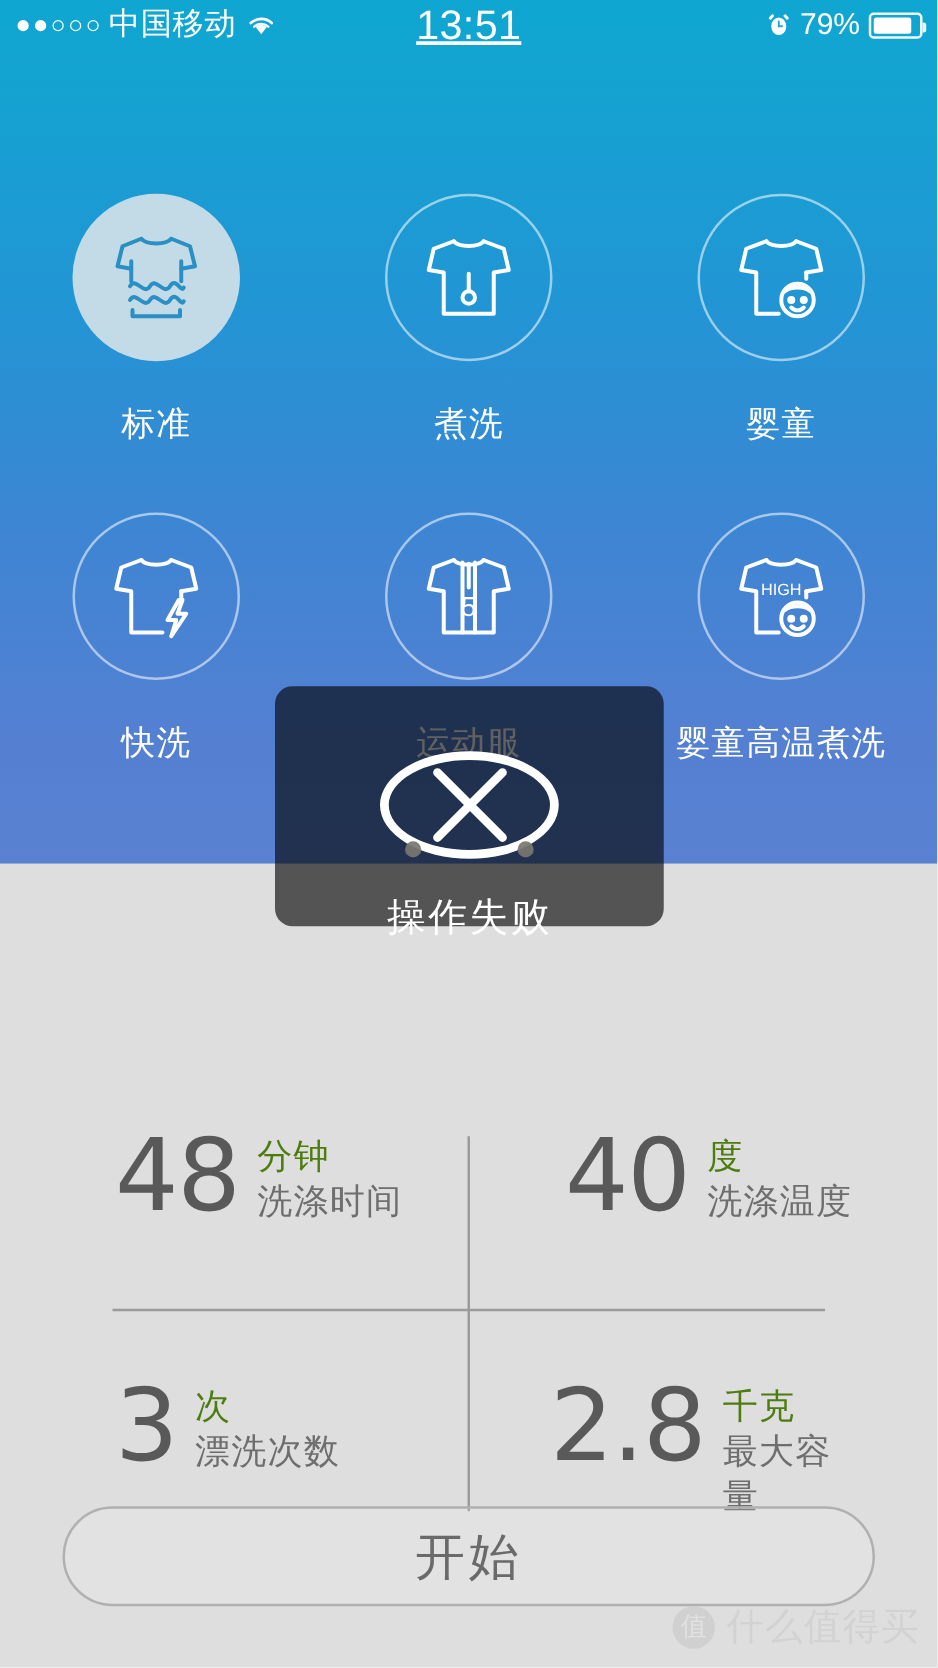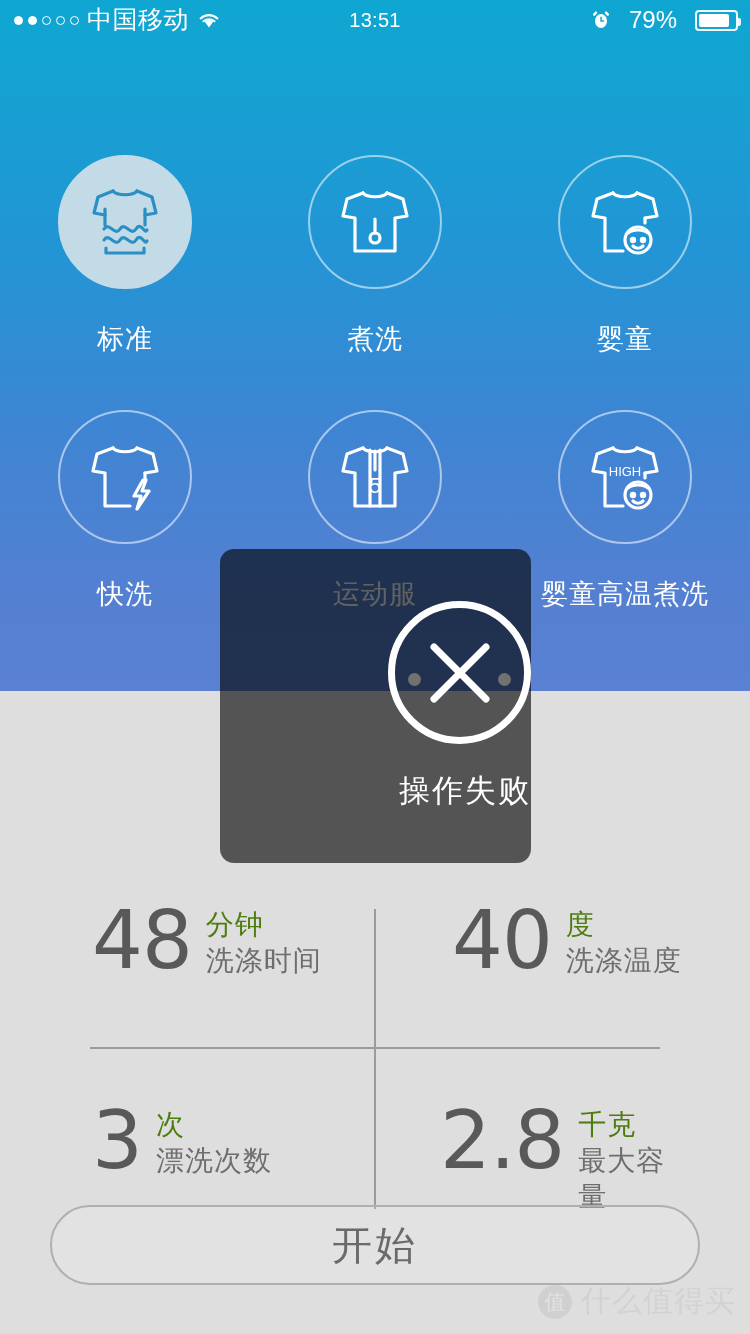--- a/index.html
+++ b/index.html
@@ -56,30 +56,31 @@
     font-size: 25px;
     letter-spacing: 0.5px;
     line-height: 1;
     padding-bottom: 2px;
   }
   .wifi-icon { width: 24px; height: 18px; display: block; }
   .sb-center {
     position: absolute;
     left: 0; right: 0;
     text-align: center;
-    font-size: 20px;
+    font-size: 33px;
     font-weight: 500;
     letter-spacing: 0.3px;
+    text-decoration: underline;
   }
   .sb-right {
     position: absolute;
     right: 12px;
     display: flex;
     align-items: center;
-    gap: 18px;
+    gap: 7px;
     justify-content: flex-end;
   }
   .alarm-icon { width: 20px; height: 20px; display: block; }
   .batt-pct { font-size: 24px; line-height: 1; padding-bottom: 1px; }
   .battery {
     position: relative;
     width: 43px; height: 21px;
     border: 2px solid rgba(255,255,255,0.95);
     border-radius: 4px;
     box-sizing: border-box;
@@ -270,26 +271,26 @@
   .wm-text {
     color: #c9c9c9;
     font-size: 30px;
     letter-spacing: 1px;
   }
 
   
   .toast {
     position: absolute;
     left: 220px; top: 549px;
-    width: 311px; height: 314px;
+    width: 311px; height: 192px;
     background: rgba(0,0,0,0.62);
     border-radius: 14px;
     display: flex;
     flex-direction: column;
-    align-items: flex-end;
+    align-items: center;
   }
   .toast-circle {
     position: relative;
     margin-top: 52px;
     width: 143px; height: 143px;
     border: 7px solid #ffffff;
     border-radius: 50%;
     box-sizing: border-box;
     display: flex;
     align-items: center;

